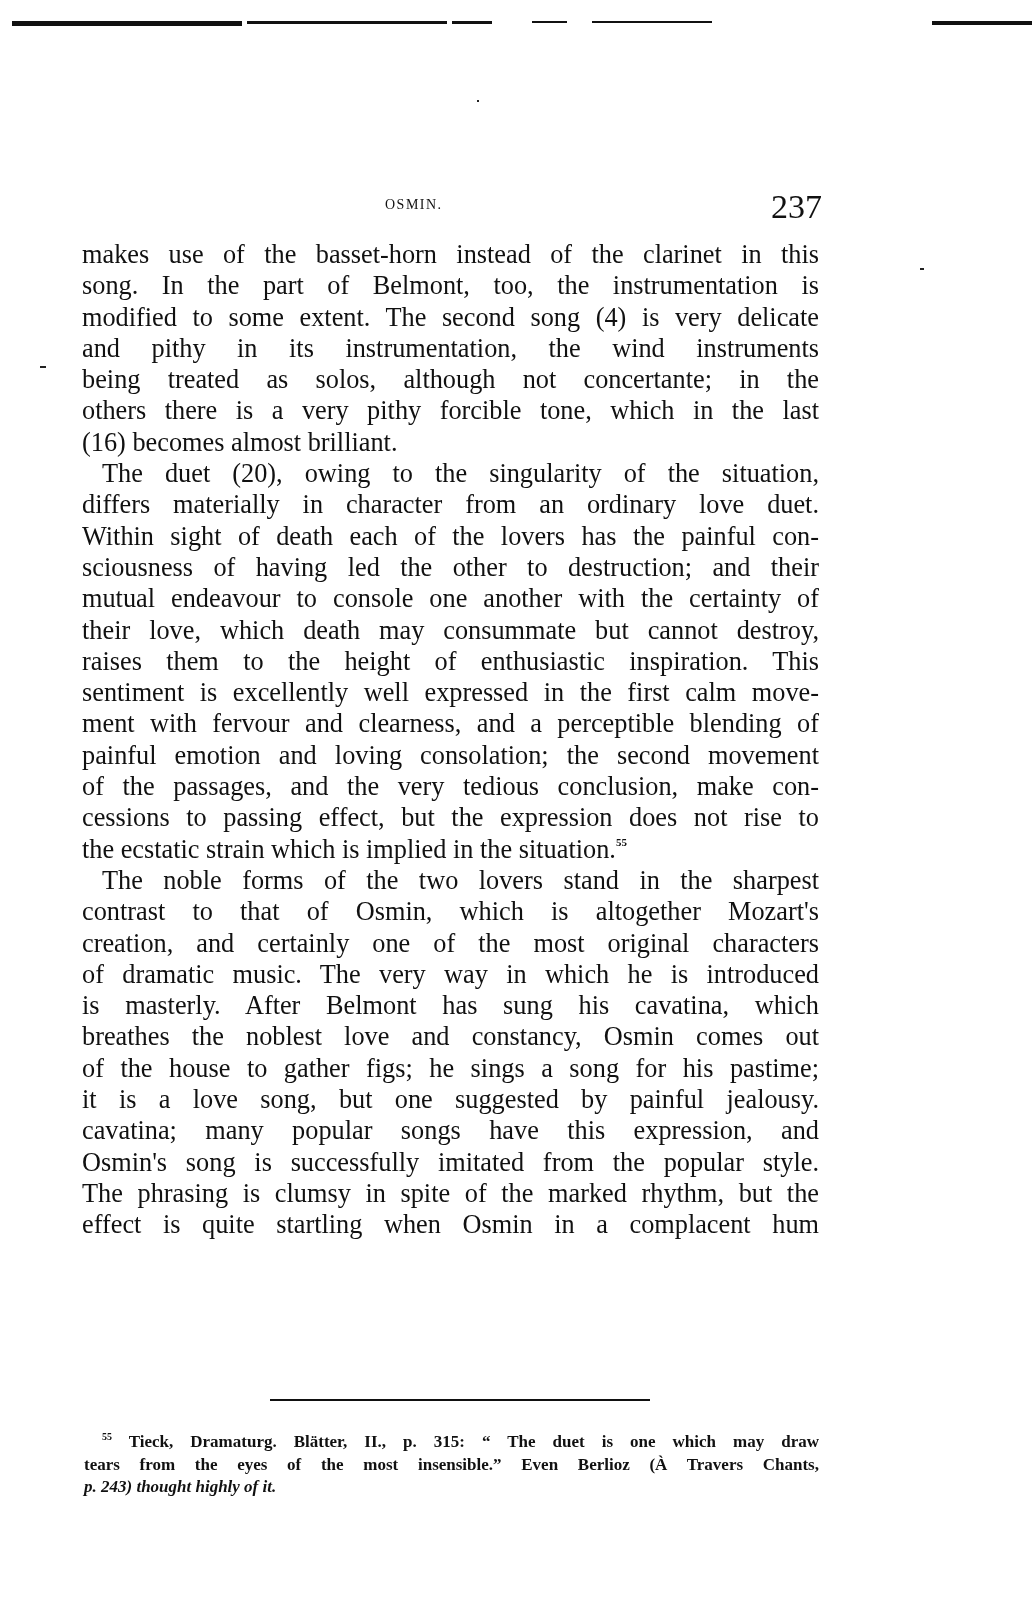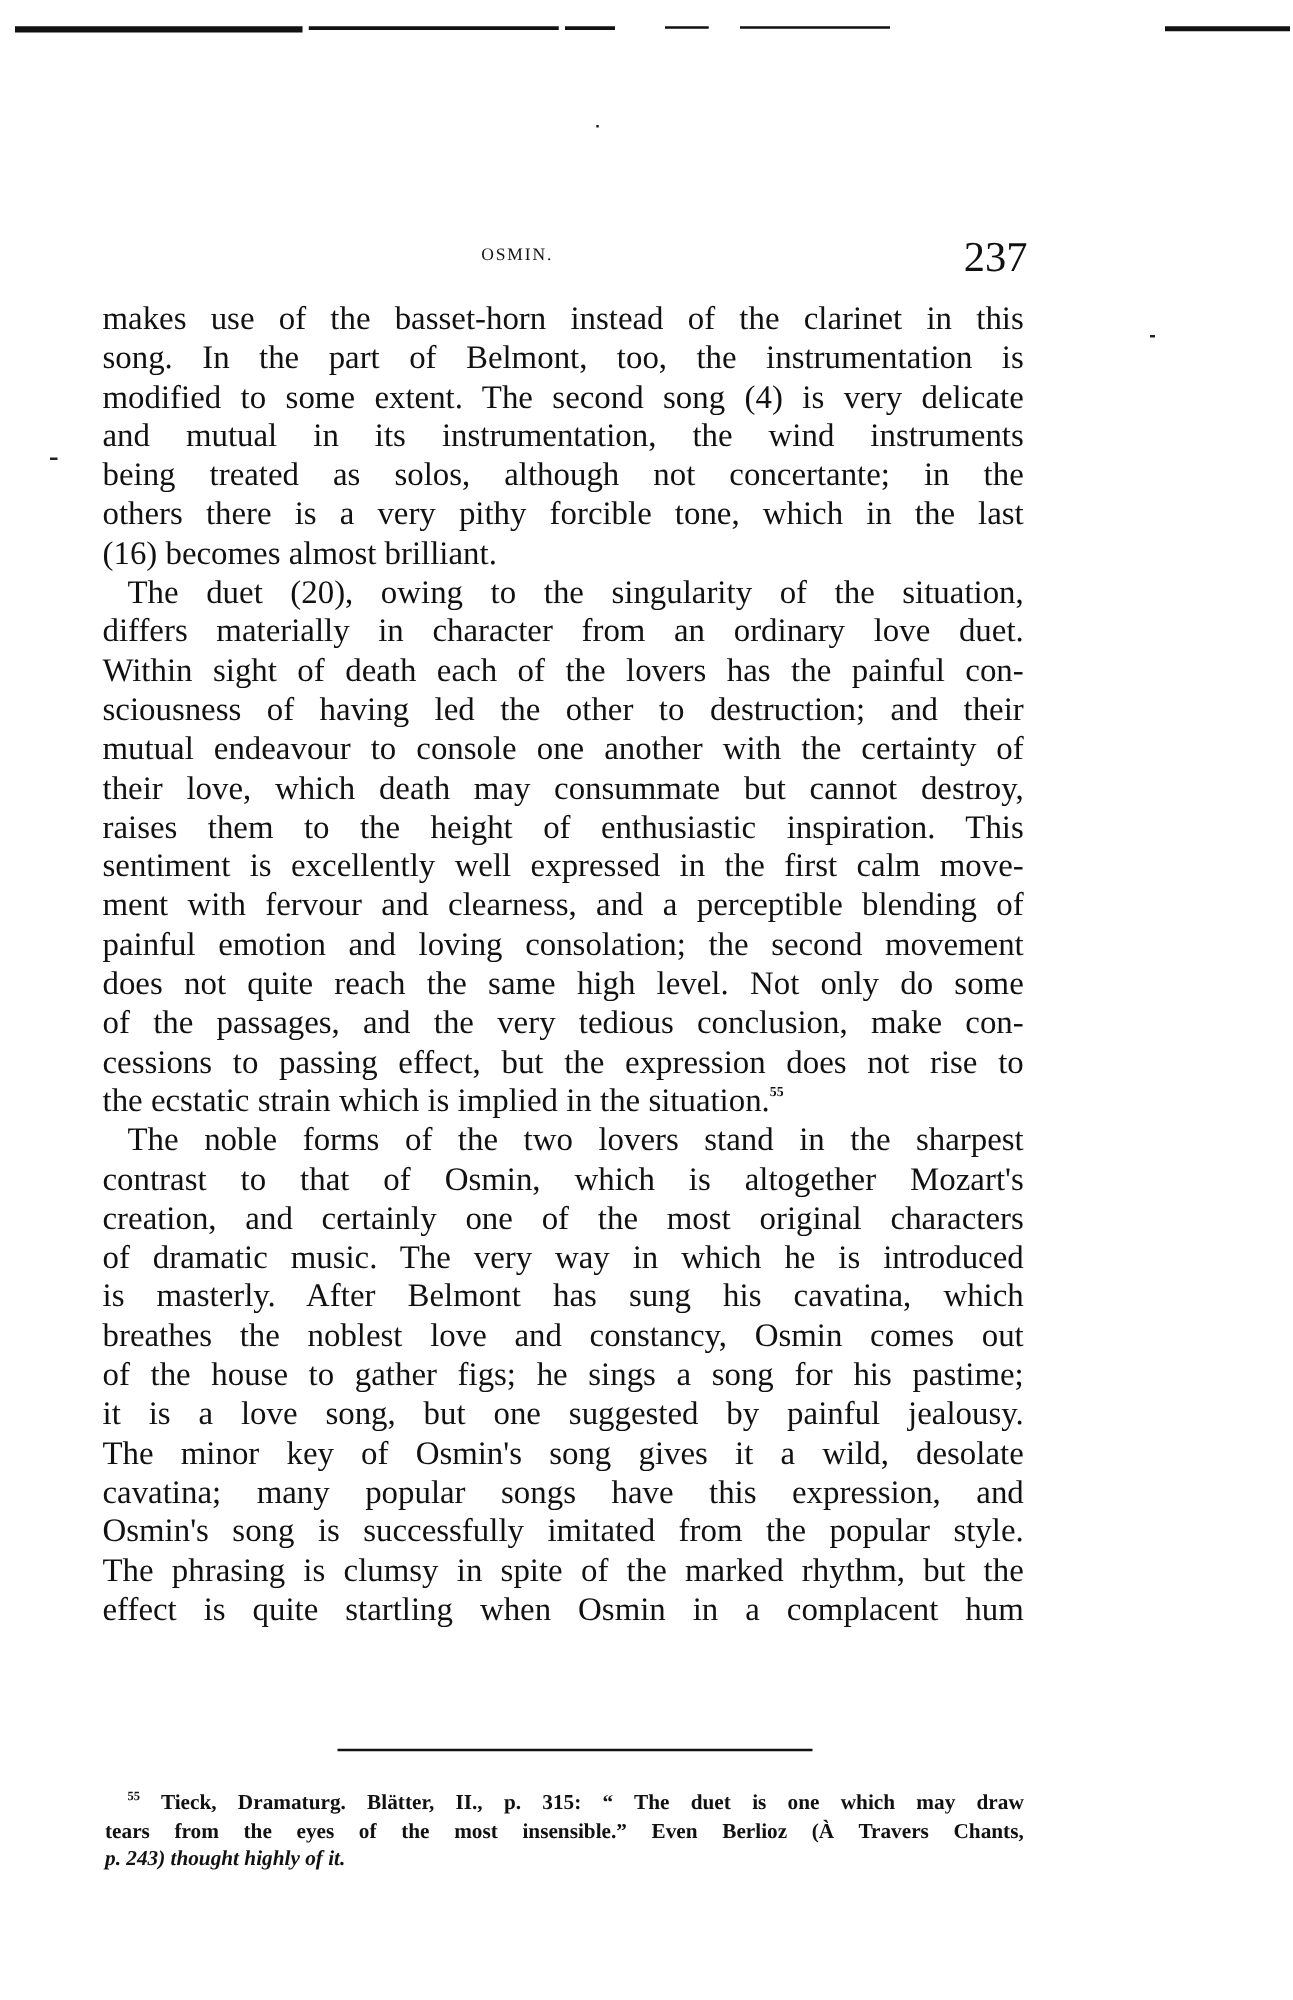--- a/index.html
+++ b/index.html
@@ -135,51 +135,49 @@
 <div class="running-head">
   <span class="running-title">OSMIN.</span>
   <span class="page-number">237</span>
 </div>
 
 <div class="body-text">
   <p class="para">
     <span class="line">makes use of the basset-horn instead of the clarinet in this</span>
     <span class="line">song.  In the part of Belmont, too, the instrumentation is</span>
     <span class="line">modified to some extent. The second song (4) is very delicate</span>
-    <span class="line">and mutual in its instrumentation, the wind instruments</span>
+    <span class="line">and pithy in its instrumentation, the wind instruments</span>
     <span class="line">being treated as solos, although not concertante; in the</span>
     <span class="line">others there is a very pithy forcible tone, which in the last</span>
     <span class="line last">(16) becomes almost brilliant.</span>
   </p>
   <p class="para">
     <span class="line" style="padding-left:20px;">The duet (20), owing to the singularity of the situation,</span>
     <span class="line">differs materially in character from an ordinary love duet.</span>
     <span class="line">Within sight of death each of the lovers has the painful con-</span>
     <span class="line">sciousness of having led the other to destruction; and their</span>
     <span class="line">mutual endeavour to console one another with the certainty of</span>
     <span class="line">their love, which death may consummate but cannot destroy,</span>
     <span class="line">raises them to the height of enthusiastic inspiration.  This</span>
     <span class="line">sentiment is excellently well expressed in the first calm move-</span>
     <span class="line">ment with fervour and clearness, and a perceptible blending of</span>
     <span class="line">painful emotion and loving consolation; the second movement</span>
-    <span class="line">does not quite reach the same high level.  Not only do some</span>
     <span class="line">of the passages, and the very tedious conclusion, make con-</span>
     <span class="line">cessions to passing effect, but the expression does not rise to</span>
     <span class="line last"><span>the ecstatic strain which is implied in the situation.</span><sup class="fn-ref">55</sup></span>
   </p>
   <p class="para">
     <span class="line" style="padding-left:20px;">The noble forms of the two lovers stand in the sharpest</span>
     <span class="line">contrast to that of Osmin, which is altogether Mozart's</span>
     <span class="line">creation, and certainly one of the most original characters</span>
     <span class="line">of dramatic music.  The very way in which he is introduced</span>
     <span class="line">is masterly.  After Belmont has sung his cavatina, which</span>
     <span class="line">breathes the noblest love and constancy, Osmin comes out</span>
     <span class="line">of the house to gather figs; he sings a song for his pastime;</span>
     <span class="line">it is a love song, but one suggested by painful jealousy.</span>
-    <span class="line">The minor key of Osmin's song gives it a wild, desolate</span>
     <span class="line">cavatina; many popular songs have this expression, and</span>
     <span class="line">Osmin's song is successfully imitated from the popular style.</span>
     <span class="line">The phrasing is clumsy in spite of the marked rhythm, but the</span>
     <span class="line">effect is quite startling when Osmin in a complacent hum</span>
   </p>
 </div>
 
 <div class="footnote-rule"></div>
 
 <div class="footnotes">

